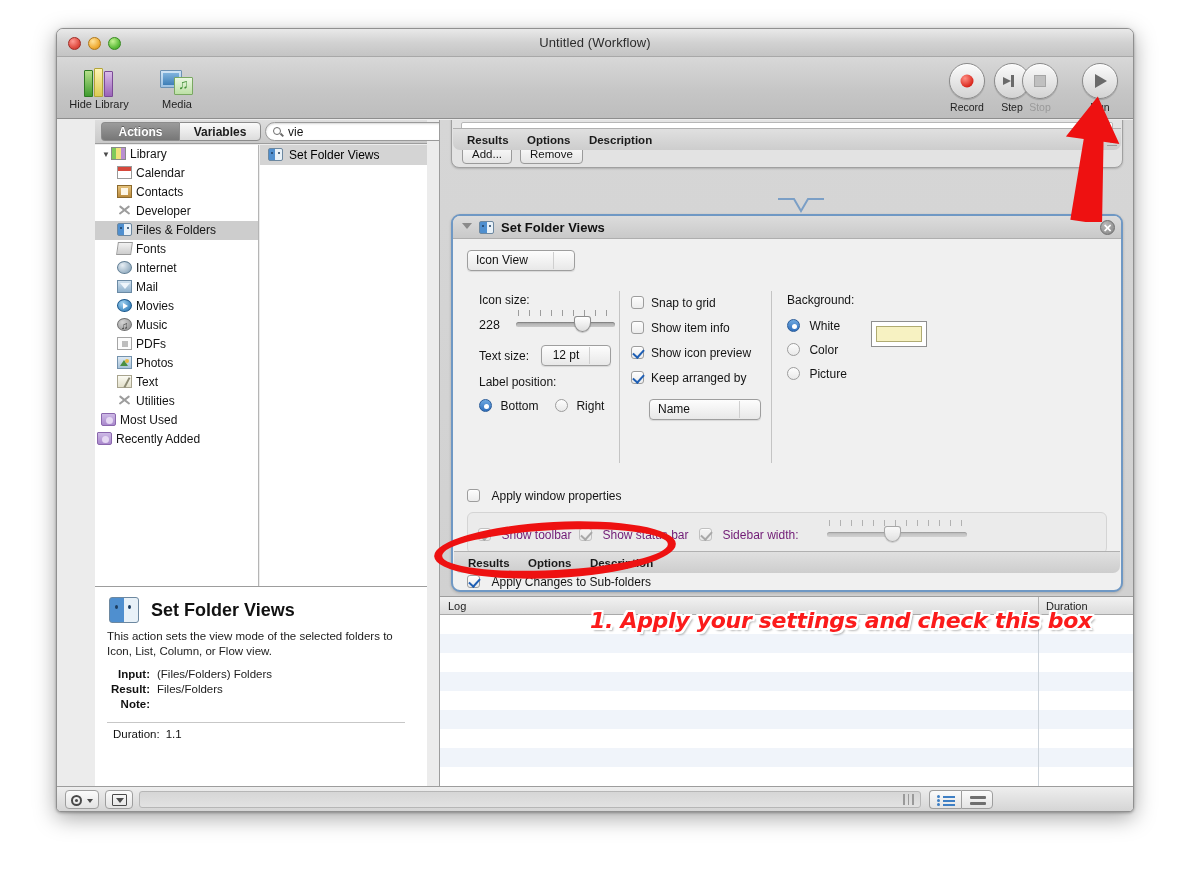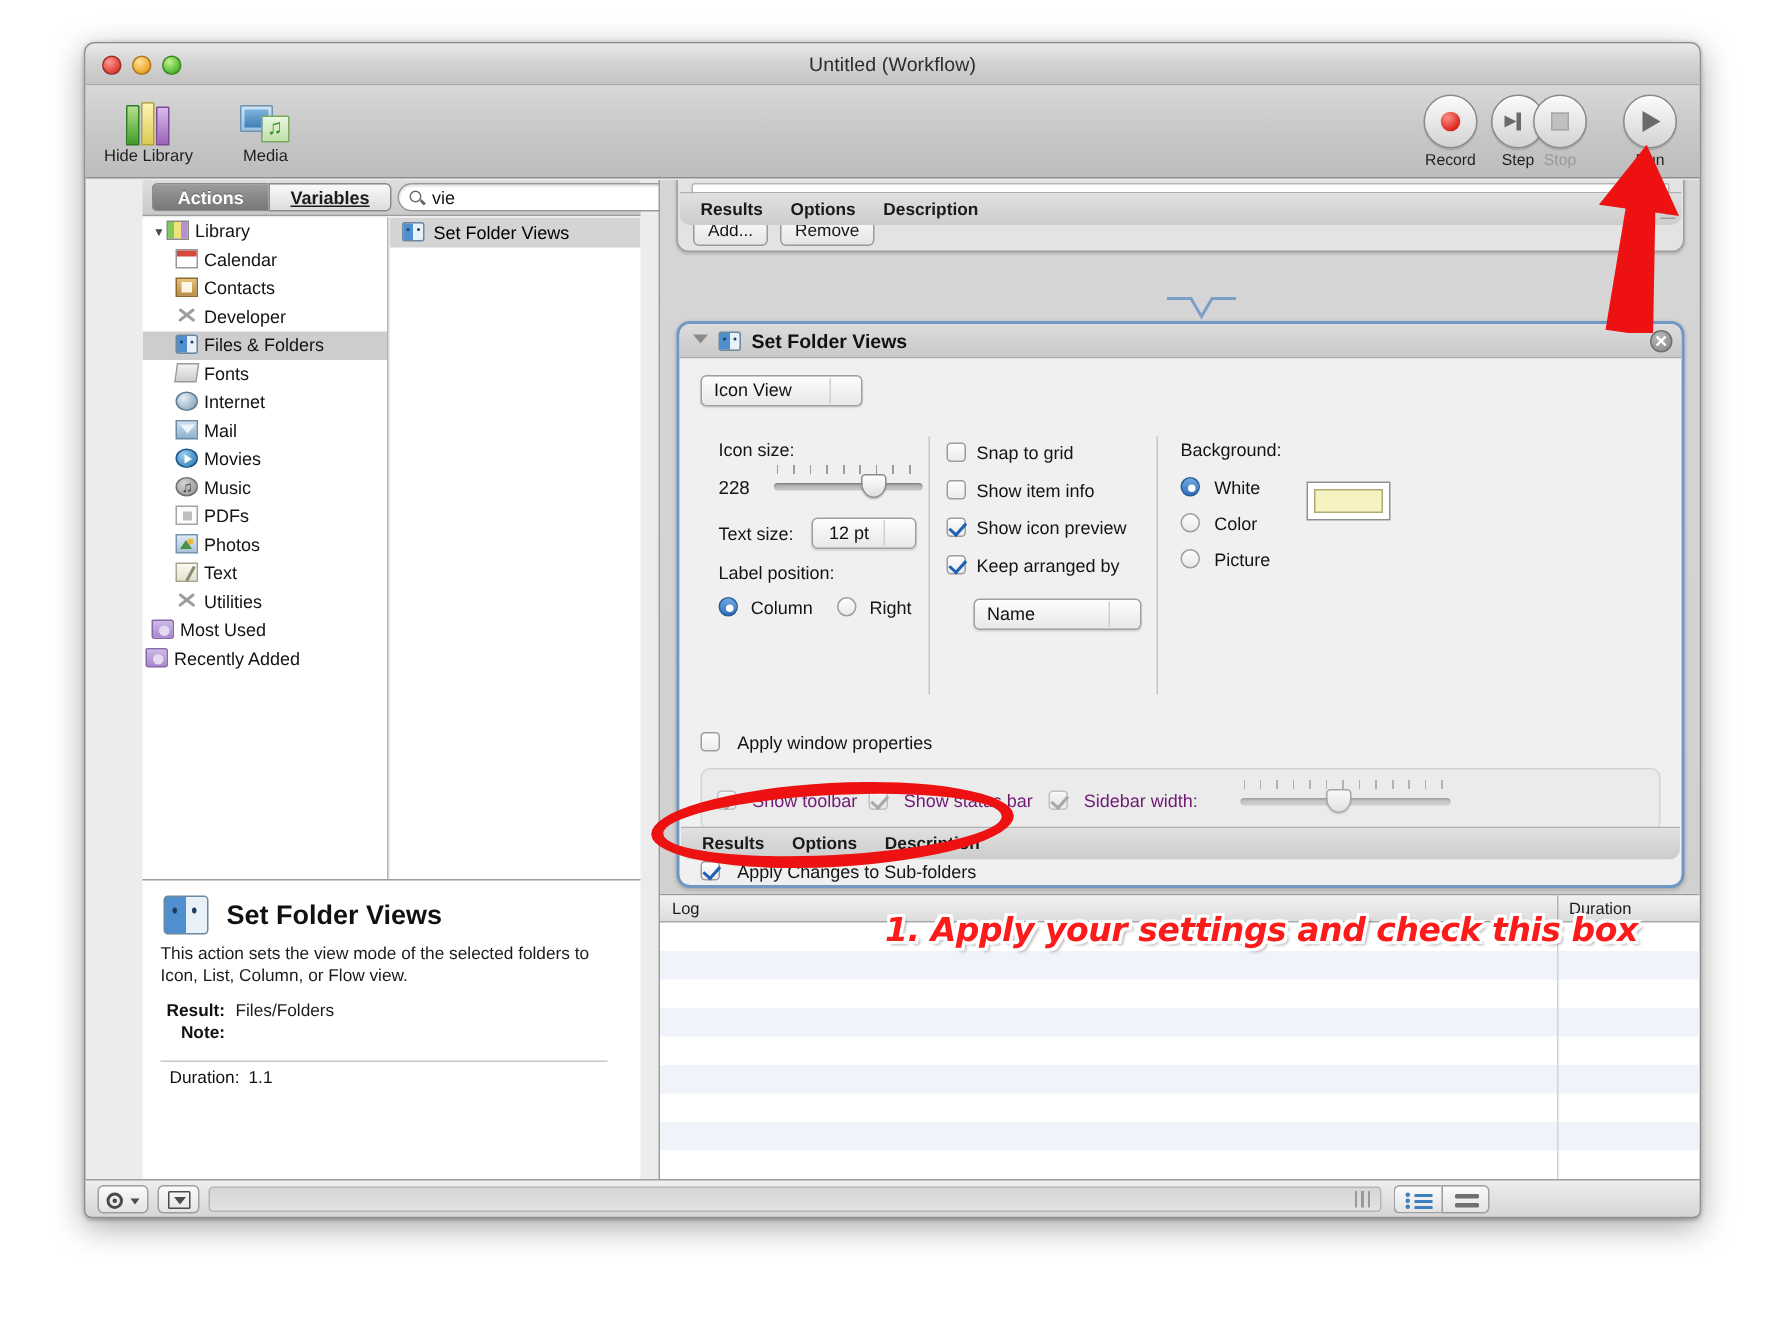--- a/index.html
+++ b/index.html
@@ -97,21 +97,21 @@
     background:linear-gradient(to bottom,#dedede,#c9c9c9);
     border-bottom:1px solid #9d9d9d;
   }
   .seg {
     position:absolute; top:2px; height:19px; line-height:19px; font-size:12px; text-align:center;
     border:1px solid #8c8c8c; color:#1c1c1c;
   }
   .seg.left  { left:6px;  width:78px; border-radius:4px 0 0 4px; border-right:none;
     background:linear-gradient(to bottom,#9b9b9b,#777); color:#fff; font-weight:bold; text-shadow:0 -1px 0 rgba(0,0,0,.35); }
   .seg.right { left:84px; width:82px; border-radius:0 4px 4px 0;
-    background:linear-gradient(to bottom,#fafafa,#dcdcdc); font-weight:bold;text-decoration:underline; }
+    background:linear-gradient(to bottom,#fafafa,#dcdcdc); font-weight:bold; }
   #searchbox {
     position:absolute; left:170px; top:2px; width:204px; height:19px;
     background:#fff; border:1px solid #9a9a9a; border-radius:10px;
     box-shadow:inset 0 1px 2px rgba(0,0,0,.16);
   }
   #searchbox .mag {
     position:absolute; left:7px; top:4px; width:8px; height:8px; border:1.6px solid #6b6b6b; border-radius:50%;
   }
   #searchbox .mag:after { content:""; position:absolute; left:6px; top:6px; width:4px; height:1.6px;
      background:#6b6b6b; transform:rotate(45deg); }
@@ -451,20 +451,24 @@
         </div>
 
       <div id="descpane">
         <div id="desc-head">
           <span class="finder big"></span>
           <span id="desc-title">Set Folder Views</span>
         </div>
         <div id="desc-body">This action sets the view mode of the selected folders to Icon, List, Column, or Flow view.</div>
         <div id="kv-wrap">
             <div class="kv">
+              <span class="k">Input:</span>
+              <span class="v">(Files/Folders) Folders</span>
+            </div>
+            <div class="kv">
               <span class="k">Result:</span>
               <span class="v">Files/Folders</span>
             </div>
             <div class="kv">
               <span class="k">Note:</span>
             </div>
           </div>
         <div id="desc-rule"></div>
         <div id="desc-ver">
           <span>Duration:</span><span>1.1</span>
@@ -535,21 +539,21 @@
                 <span style="position:absolute;left:62px;top:0;width:70px;height:21px;">
                   <span class="arrows" style="position:absolute;right:7px;top:4px;"></span>
                 </span>
               </div>
 
               <div class="lbl" style="margin-top:6px;">Label position:</div>
 
               <div style="margin-top:7px;">
                 <span>
                   <span class="rb on"></span>
-                  <span class="lbl" style="margin-left:4px;">Column</span>
+                  <span class="lbl" style="margin-left:4px;">Bottom</span>
                 </span>
                 <span style="margin-left:12px;">
                   <span class="rb"></span>
                   <span class="lbl" style="margin-left:4px;">Right</span>
                 </span>
               </div>
             </div>
 
             <div id="checkcol" style="position:absolute;left:178px;top:54px;width:132px;">
                 <div style="margin-top: 0px;"><span class="cb"></span><span class="lbl" style="margin-left:7px;">Snap to grid</span></div>

